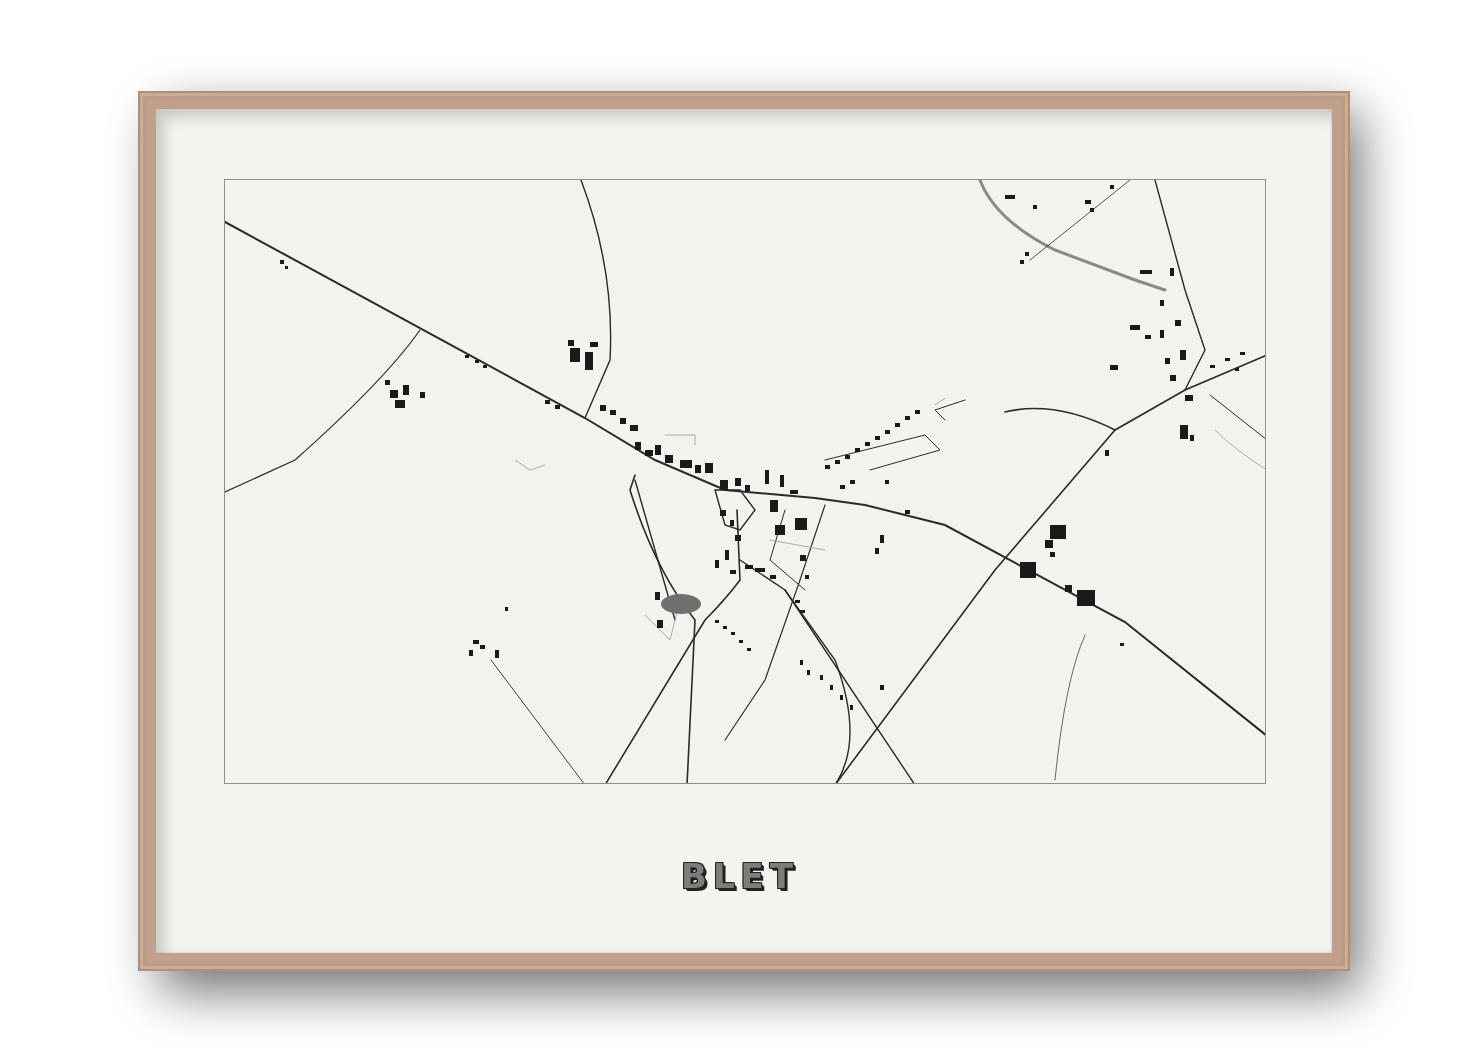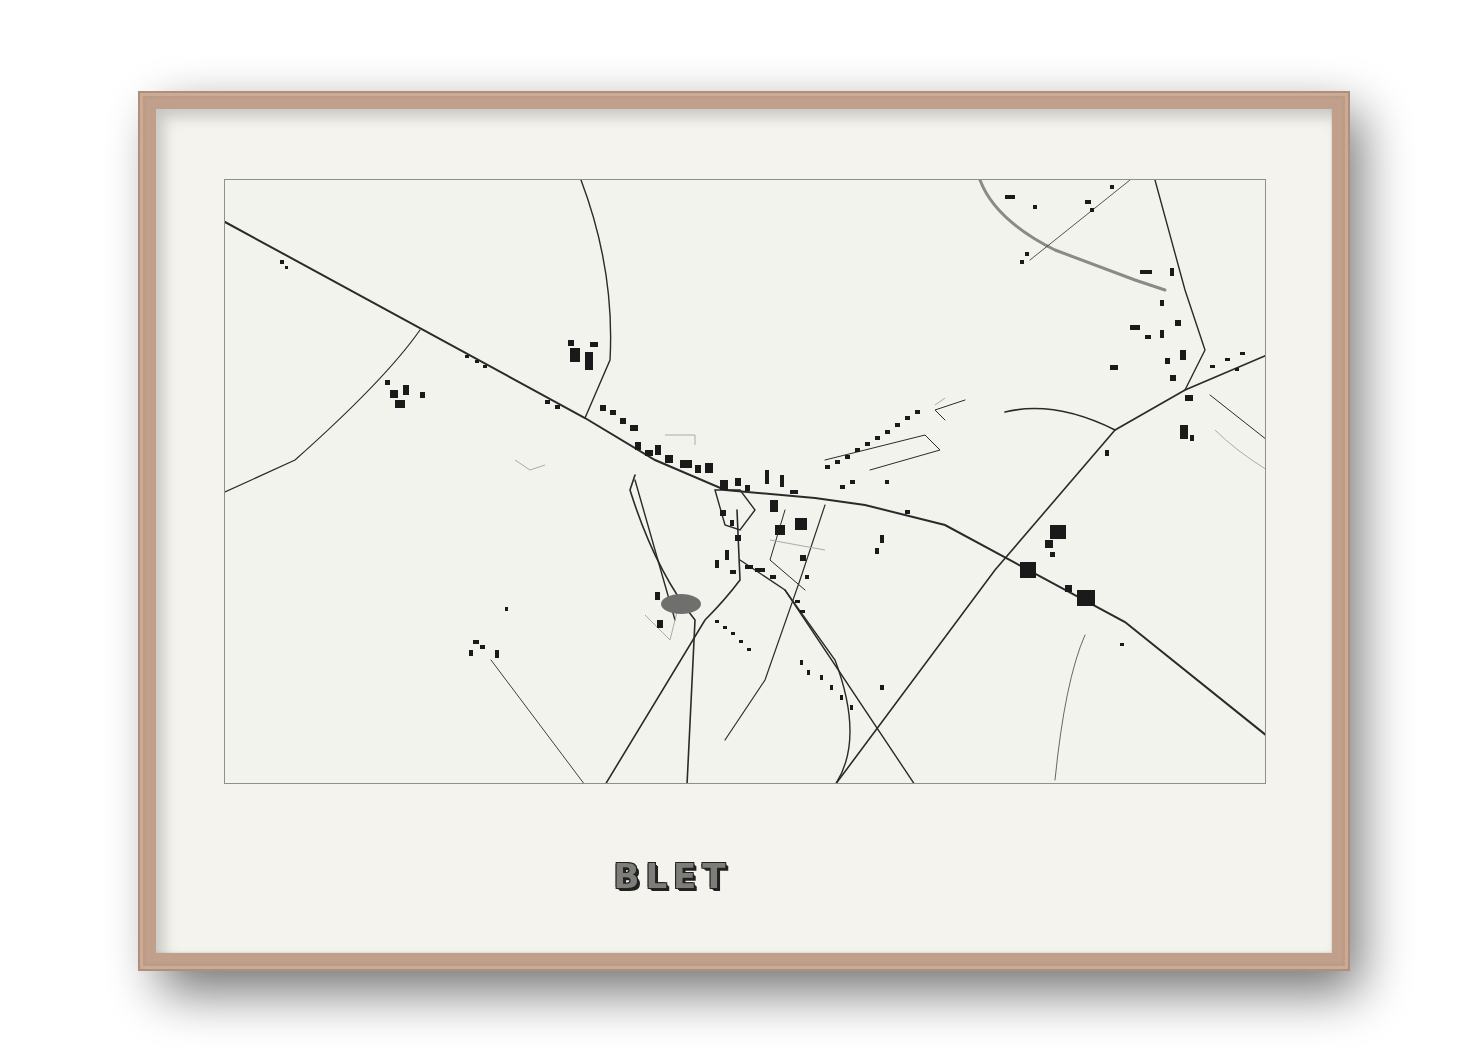--- a/index.html
+++ b/index.html
@@ -21,21 +21,21 @@
       position: absolute; left: 156px; top: 109px; width: 1176px; height: 844px;
       background: #f4f3ee;
       box-shadow: inset 8px 8px 14px rgba(0,0,0,0.18), inset -1px -1px 2px rgba(0,0,0,0.08);
     }
     .map {
       position: absolute; left: 224px; top: 179px; width: 1042px; height: 605px;
       border: 1px solid #8f8f8c; box-sizing: border-box; background: #f3f3ee; overflow: hidden;
     }
     .map svg { position: absolute; left: 0; top: 0; }
     .title {
-      position: absolute; left: 0; top: 856px; width: 1345px; text-align: center;
+      position: absolute; left: 0; top: 856px; width: 1480px; text-align: center;
       font-family: "DejaVu Sans", sans-serif; font-weight: bold; font-size: 34px; letter-spacing: 6px;
       color: #7d7d7a;
       text-shadow: 1px 1px 0 #222, 2px 2px 0 #222, 3px 3px 0 #222, -1px -1px 0 #222, 1px -1px 0 #222, -1px 1px 0 #222;
     }
   </style>
 </head>
 <body>
 
 <div class="shadow"></div>
 <div class="frame"></div>

